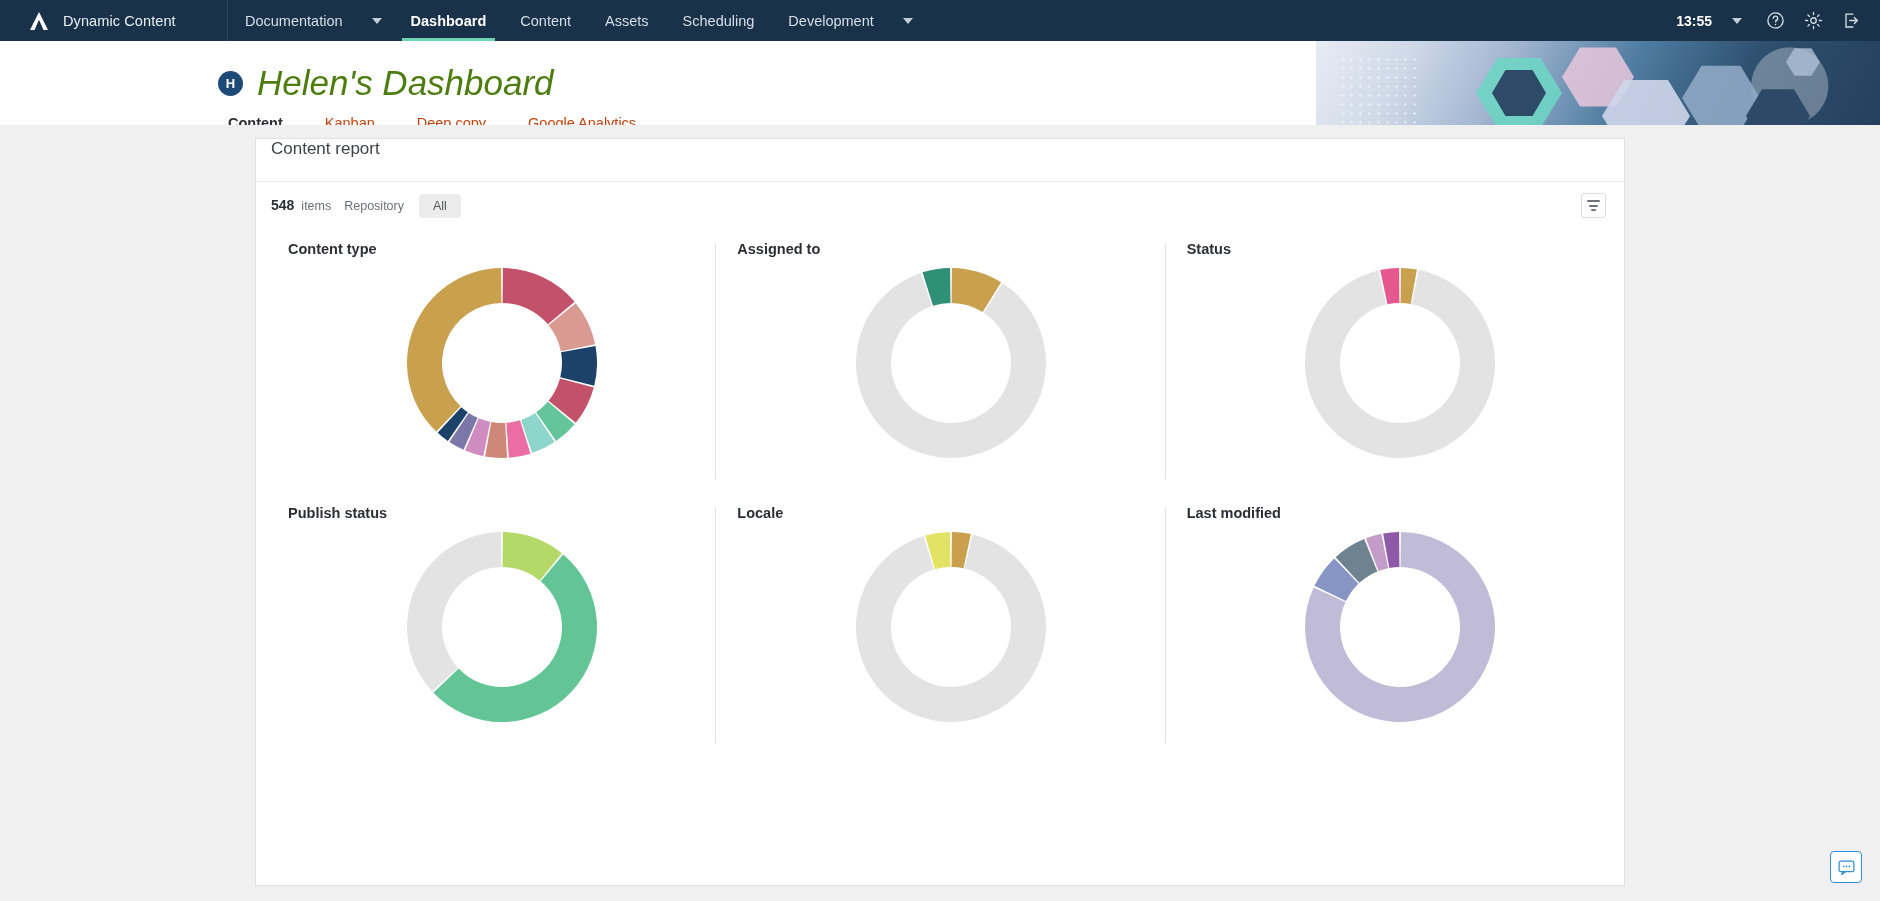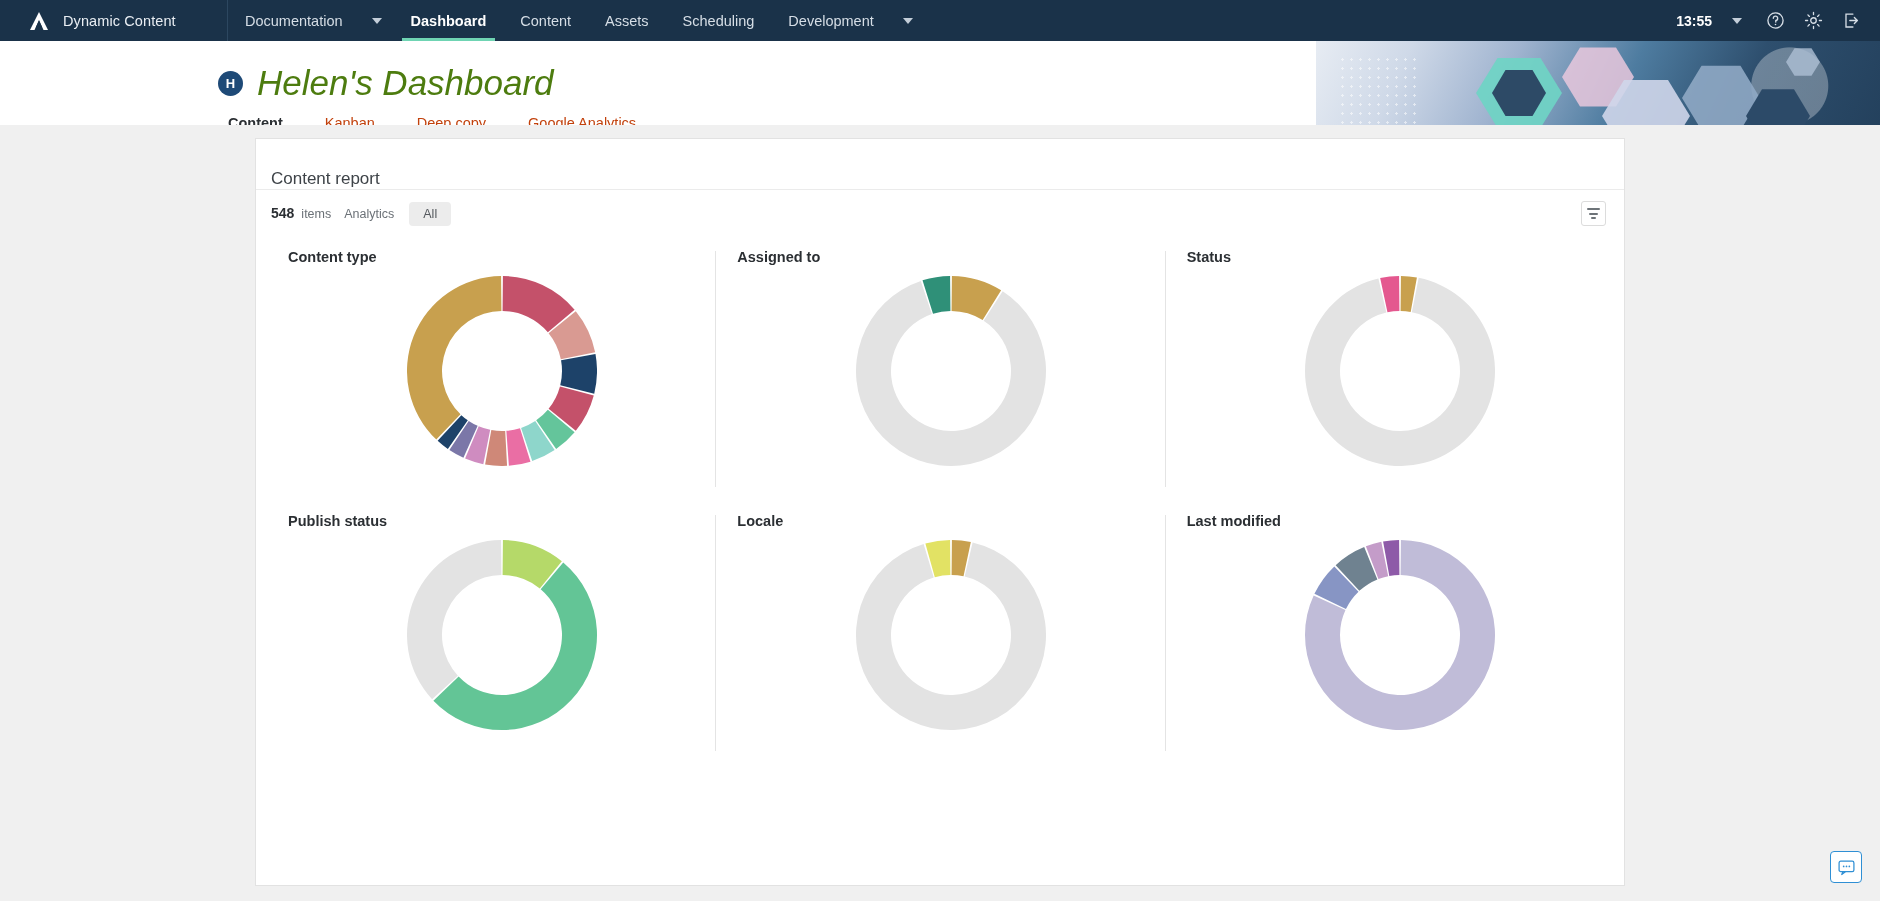--- a/index.html
+++ b/index.html
@@ -95,21 +95,21 @@
     height: 4px; background: #2f8fd4;
   }
 
   
   .stage { background: #f0f0f0; height: 776px; padding: 13px 0 0 0; }
   .card {
     width: 1370px; margin: 0 auto; background: #ffffff;
     border: 1px solid #e2e2e2; height: 748px;
   }
   .card-head {
-    height: 51px; display: flex; align-items: flex-end; padding-left: 15px;
+    height: 43px; display: flex; align-items: flex-start; padding-left: 15px;
     border-bottom: 1px solid #ebebeb;
   }
   .card-title { font-size: 17px; color: #3e4348; }
 
   .filterbar {
     display: flex; align-items: center; height: 47px;
     padding: 0 18px 0 15px; justify-content: space-between;
   }
   .filter-left { display: flex; align-items: baseline; gap: 7px; }
   .f-count { font-size: 14px; font-weight: bold; color: #2b2f33; }
@@ -230,21 +230,21 @@
   <div class="card">
 
     <div class="card-head">
       <span class="card-title">Content report</span>
     </div>
 
     <div class="filterbar">
       <div class="filter-left">
         <span class="f-count">548</span>
         <span class="f-unit">items</span>
-        <span class="f-label">Analytics</span>
+        <span class="f-label">Repository</span>
         <span class="f-chip">All</span>
       </div>
       <div class="filter-btn">
         <i class="fl" style="width:13px;"></i>
         <i class="fl" style="width:9px;"></i>
         <i class="fl" style="width:5px;"></i>
       </div>
     </div>
 
     <div class="grid">

